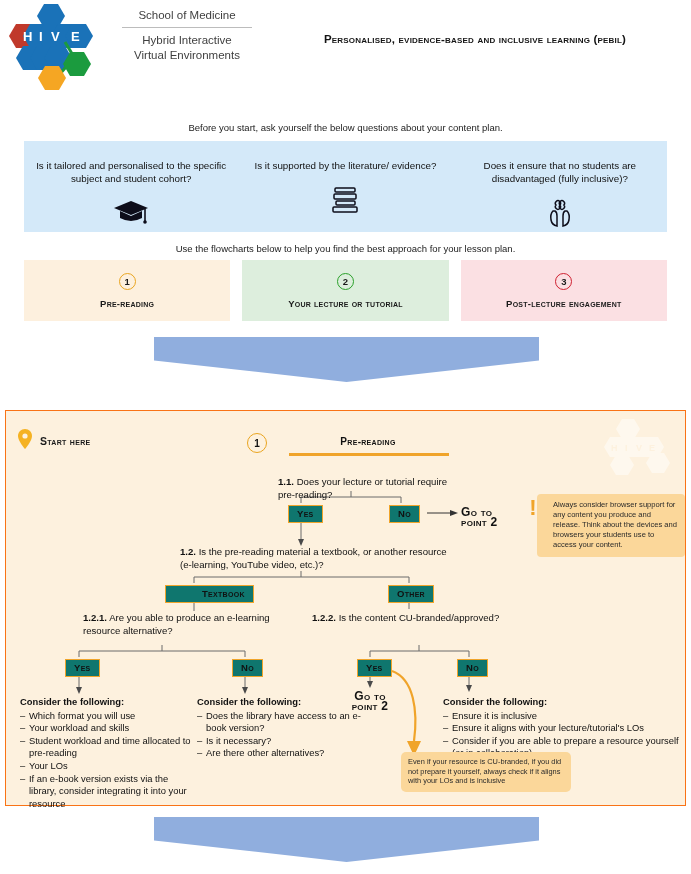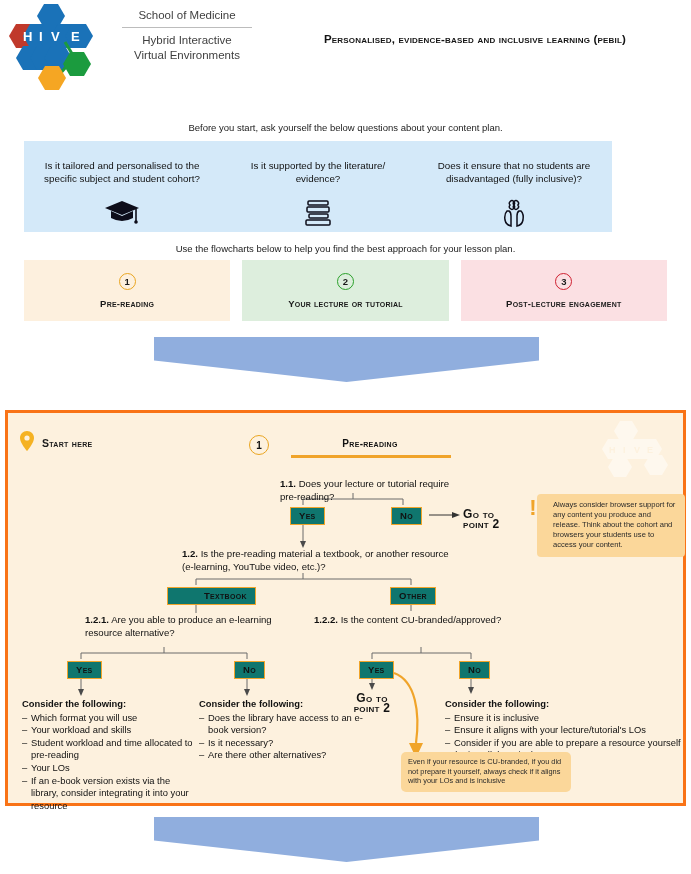--- a/index.html
+++ b/index.html
@@ -31,21 +31,21 @@
 
   
   .intro-line {
     position: absolute; left: 0; top: 122px; width: 691px;
     text-align: center; font-size: 9.5px; color: #222;
   }
 
   
   .qband {
     position: absolute; left: 24px; top: 141px;
-    width: 588px; height: 91px;
+    width: 643px; height: 91px;
     background: #d4e9f9;
     display: flex;
   }
   .qcol { flex: 1; padding: 18px 10px 0 10px; text-align: center; }
   .qcol .qtext { font-size: 9.8px; line-height: 13px; color: #111; }
   .qcol .qicon { margin-top: 12px; height: 32px; display: flex; align-items: center; justify-content: center; }
 
   
   .use-line {
     position: absolute; left: 0; top: 243px; width: 691px;
@@ -76,21 +76,21 @@
   .chev {
     position: absolute; background: #90aede;
     clip-path: polygon(0 0, 100% 0, 100% 52%, 50% 100%, 0 52%);
   }
   .chev.top { left: 154px; top: 337px; width: 385px; height: 45px; }
   .chev.bottom { left: 154px; top: 817px; width: 385px; height: 45px; }
 
   
   .flow {
     position: absolute; left: 5px; top: 410px; width: 681px; height: 396px;
-    background: #fdf1de; border: 3px solid #f97316;
+    background: #fdf1de; border: 1px solid #f97316;
   }
 
   .start-here { position: absolute; left: 12px; top: 18px; display: flex; align-items: center; gap: 8px; }
   .start-label {
     font-size: 10.5px; font-weight: bold; letter-spacing: .3px;
     font-variant: small-caps; text-transform: lowercase; color: #1a1a1a;
   }
   .start-label::first-letter { text-transform: uppercase; }
 
   .sect-num {
@@ -402,16 +402,16 @@
       <span class="ch">Consider the following:</span>
       <ul>
         <li>Ensure it is inclusive</li>
         <li>Ensure it aligns with your lecture/tutorial's LOs</li>
         <li>Consider if you are able to prepare a resource yourself (or in collaboration)</li>
       </ul>
     </div>
   </div>
 
   <div class="bang">!</div>
-  <div class="callout-warn">Always consider browser support for any content you produce and release. Think about the cohort and browsers your students use to access your content.</div>
+  <div class="callout-warn">Always consider browser support for any content you produce and release. Think about the devices and browsers your students use to access your content.</div>
   <div class="callout-tip">Even if your resource is CU-branded, if you did not prepare it yourself, always check if it aligns with your LOs and is inclusive</div>
 
 </div>
 
 </body></html>

